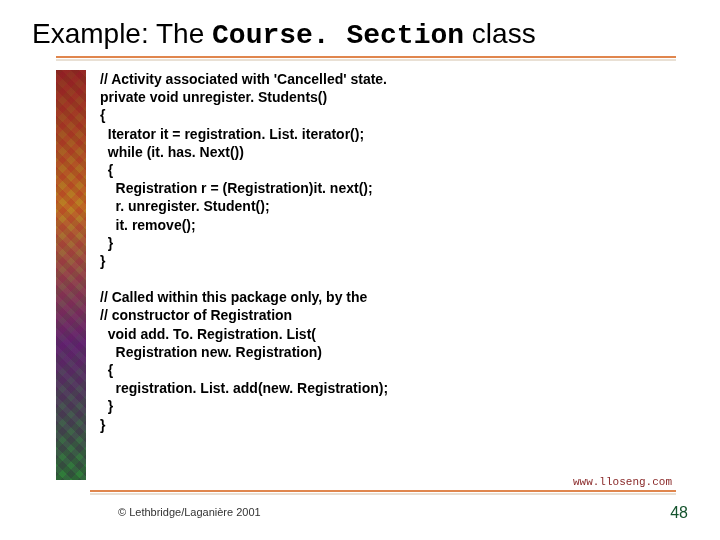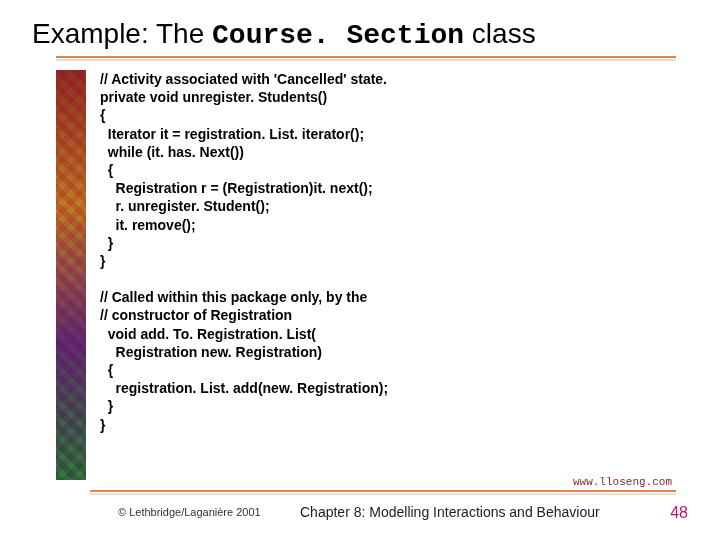--- a/index.html
+++ b/index.html
@@ -99,21 +99,21 @@
     left: 300px;
     top: 4px;
     font-size: 14px;
     color: #222;
   }
   .pagenum {
     position: absolute;
     right: 20px;
     top: 4px;
     font-size: 16px;
-    color: #be185d;
+    color: #14532d;
   }
 </style>
 </head>
 <body>
 
 <div class="slide">
 
   <div class="title">
     <span>Example: The </span><span class="mono">Course. Section</span><span> class</span>
   </div>
@@ -141,17 +141,16 @@
     registration. List. add(new. Registration);
   }
 }</div>
 
   <div class="url">www.lloseng.com</div>
 
   <div class="footer-line"></div>
 
   <div class="footer">
     <div class="copyright">© Lethbridge/Laganière 2001</div>
-    <div class="chapter">Chapter 8: Modelling Interactions and Behaviour</div>
     <div class="pagenum">48</div>
   </div>
 
 </div>
 
 </body></html>

